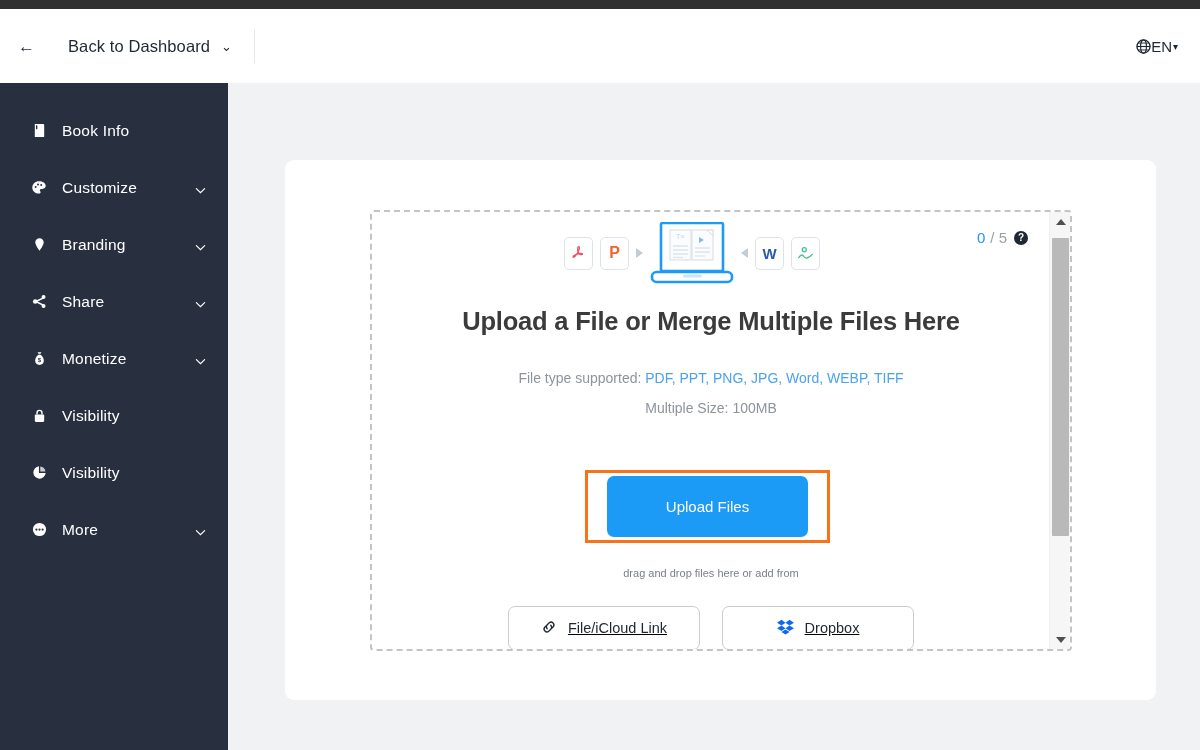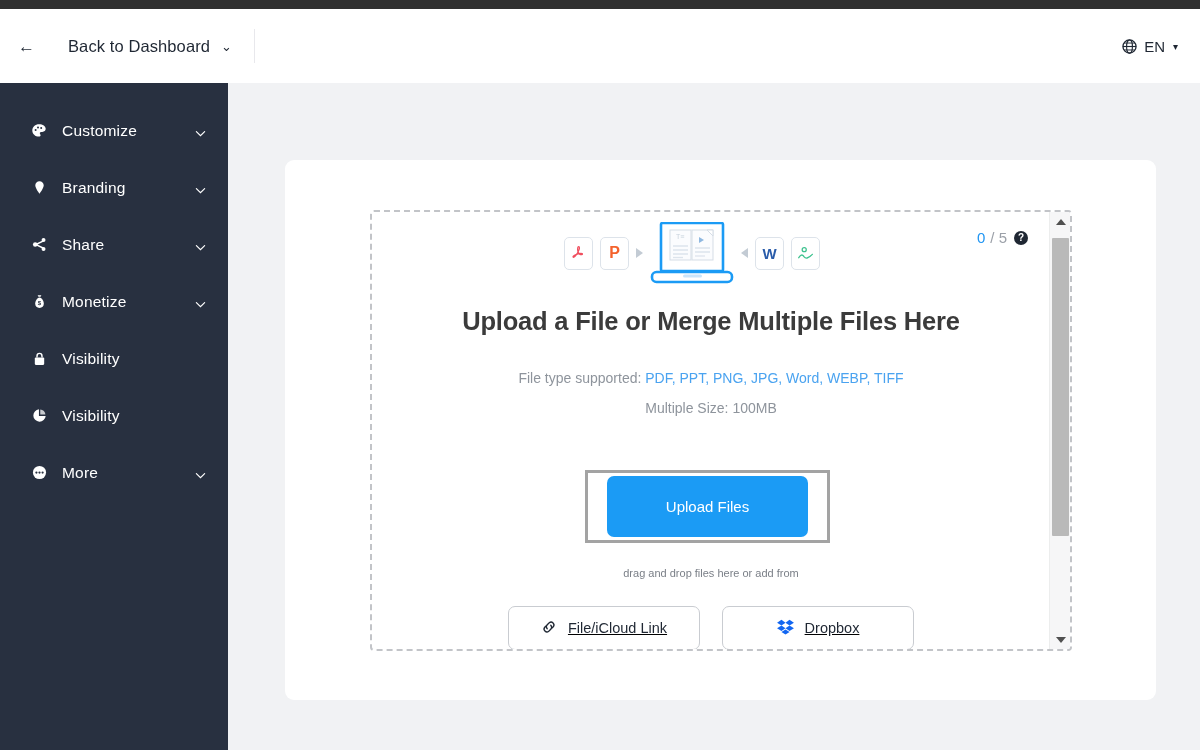--- a/index.html
+++ b/index.html
@@ -32,21 +32,21 @@
     cursor: pointer;
   }
   .back-arrow { font-size: 17px; color: #1f2733; line-height: 1; }
   .back-label { font-size: 16.5px; color: #1f2733; letter-spacing: .1px; margin-left: 24px; }
   .back-caret { font-size: 13px; color: #1f2733; margin-left: 2px; }
   .hdr-divider {
     width: 1px; height: 34px; background: #e8e8ec;
   }
   .hdr-right {
     margin-left: auto;
-    display: flex; align-items: center; gap: 7px;
+    display: flex; align-items: center; 
     padding-right: 22px; cursor: pointer;
   }
   .globe { width: 15px; height: 15px; display: block; }
   .lang-label { font-size: 15px; color: #1f2733; }
   .lang-caret { font-size: 10px; color: #1f2733; margin-left: 1px; }
 
   
   .sidebar {
     position: absolute; top: 83px; left: 0;
     width: 228px; height: 667px;
@@ -147,21 +147,21 @@
   .dz-size {
     position: absolute; left: 0; top: 188px; width: 702px;
     padding-right: 24px;
     text-align: center; font-size: 14px; color: #8e949c;
   }
 
   
   .upload-focus {
     position: absolute; left: 213px; top: 258px;
     width: 245px; height: 73px;
-    border: 3px solid #a3a3a3;
+    border: 3px solid #f97316;
     display: flex; align-items: center; justify-content: center;
   }
   .upload-btn {
     width: 201px; height: 61px;
     background: #1b9bf5; border: none; border-radius: 7px;
     color: #ffffff; font-size: 15px;
     font-family: "Liberation Sans", sans-serif;
     cursor: pointer;
     display: flex; align-items: center; justify-content: center;
   }
@@ -243,20 +243,29 @@
           <line x1="2.1" y1="11.7" x2="13.9" y2="11.7" stroke="#1f2733" stroke-width="1"></line>
         </svg>
       </span>
       <span class="lang-label">EN</span>
       <span class="lang-caret">▾</span>
     </div>
   </div>
 
   <nav class="sidebar">
 
+    <div class="nav-item">
+      <span class="nav-icon">
+        <svg viewBox="0 0 16 16" width="15" height="15" fill="#fff">
+          <path d="M3 1h9a1 1 0 0 1 1 1v12a1 1 0 0 1-1 1H3z"></path>
+          <rect x="4.2" y="2.4" width="1.5" height="4.2" rx=".4" fill="#283040"></rect>
+        </svg>
+      </span>
+      <span class="nav-label">Book Info</span>
+    </div>
 
     <div class="nav-item">
       <span class="nav-icon">
         <svg viewBox="0 0 16 16" width="16" height="16" fill="#fff">
           <path d="M8 1.2C4.3 1.2 1.3 3.9 1.3 7.4c0 3.4 3 6.2 6.7 6.2.9 0 1.6-.6 1.6-1.4 0-.4-.2-.7-.4-1-.2-.3-.4-.5-.4-.9 0-.8.7-1.4 1.5-1.4h1c2 0 3.4-1.3 3.4-3.1 0-2.6-2.9-4.6-6.7-4.6z"></path>
           <circle cx="4.6" cy="7" r="1" fill="#283040"></circle>
           <circle cx="7" cy="4.4" r="1" fill="#283040"></circle>
           <circle cx="10.2" cy="4.9" r="1" fill="#283040"></circle>
         </svg>
       </span>

